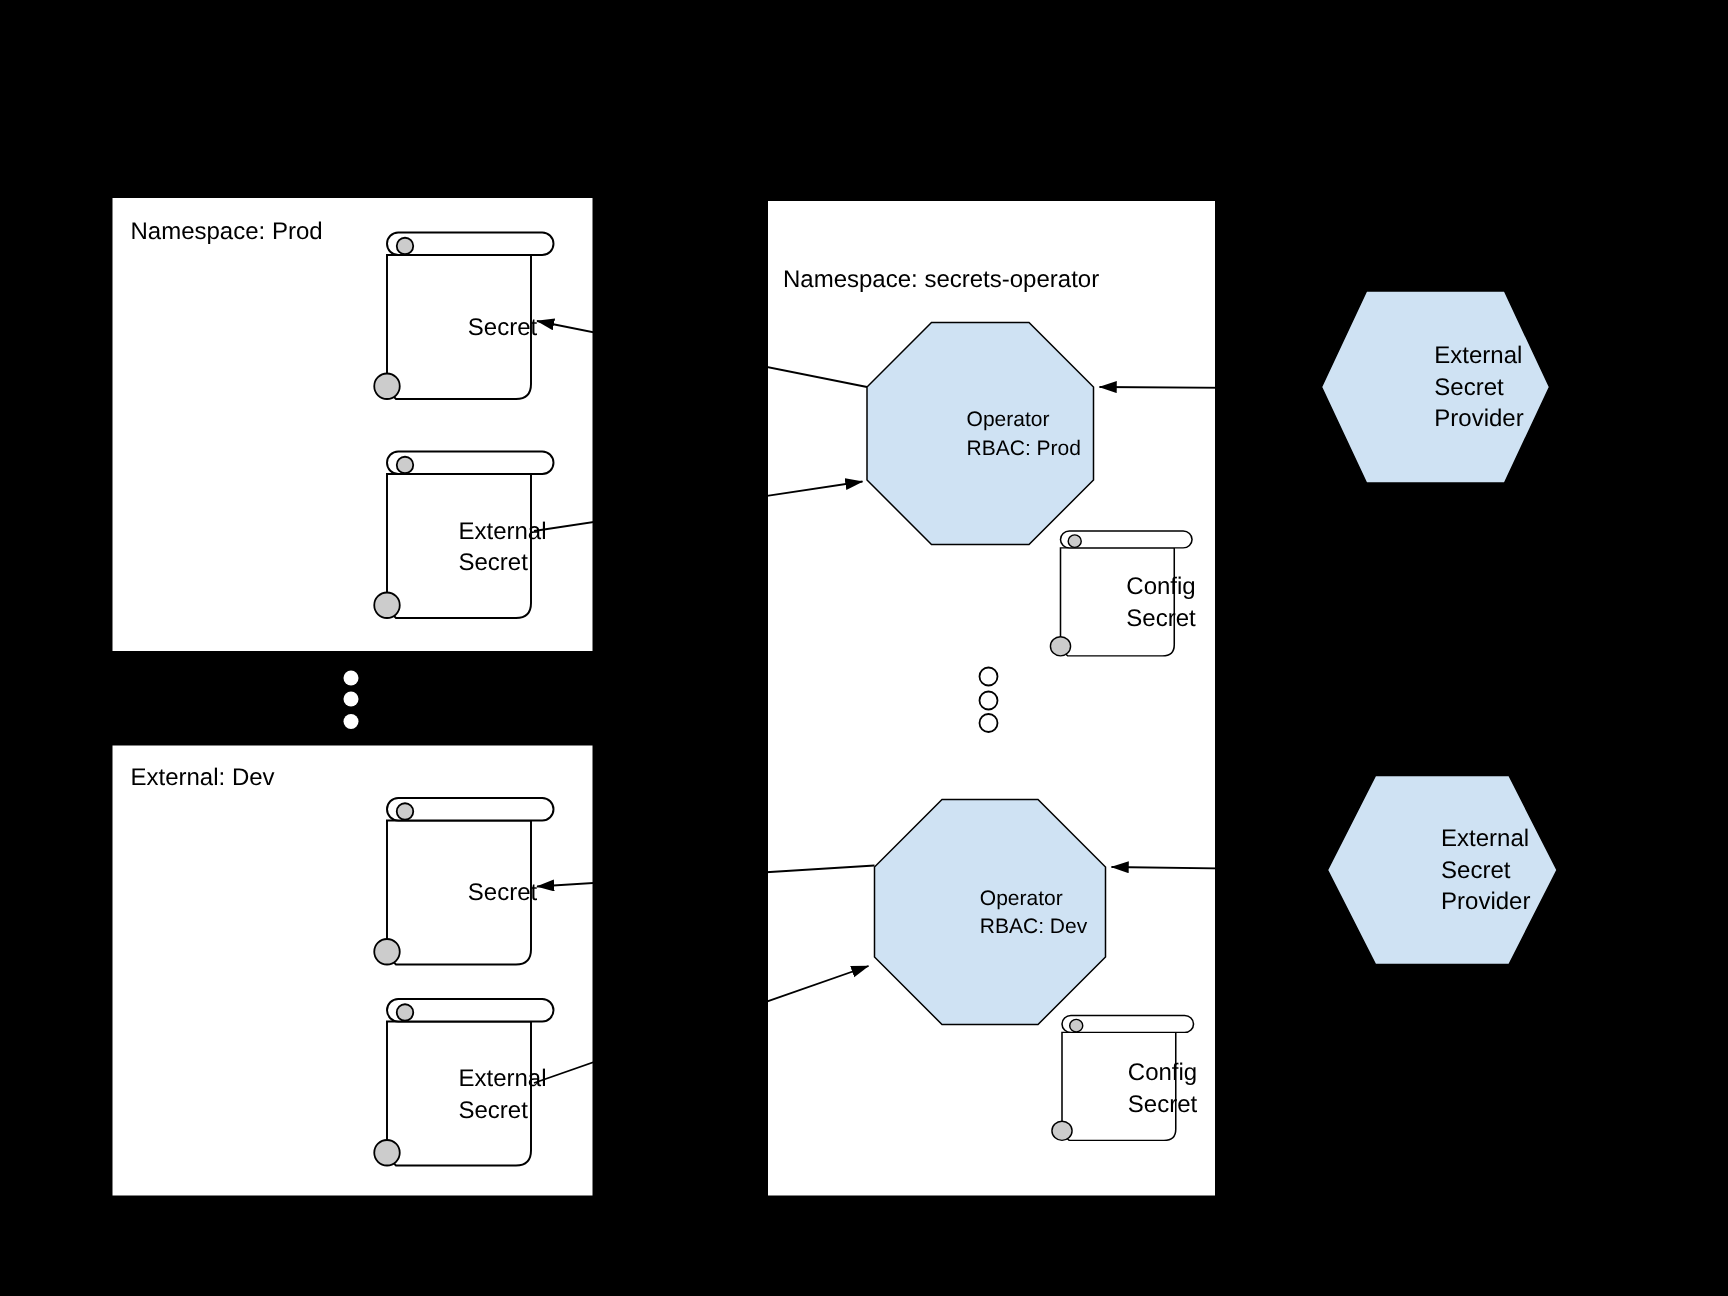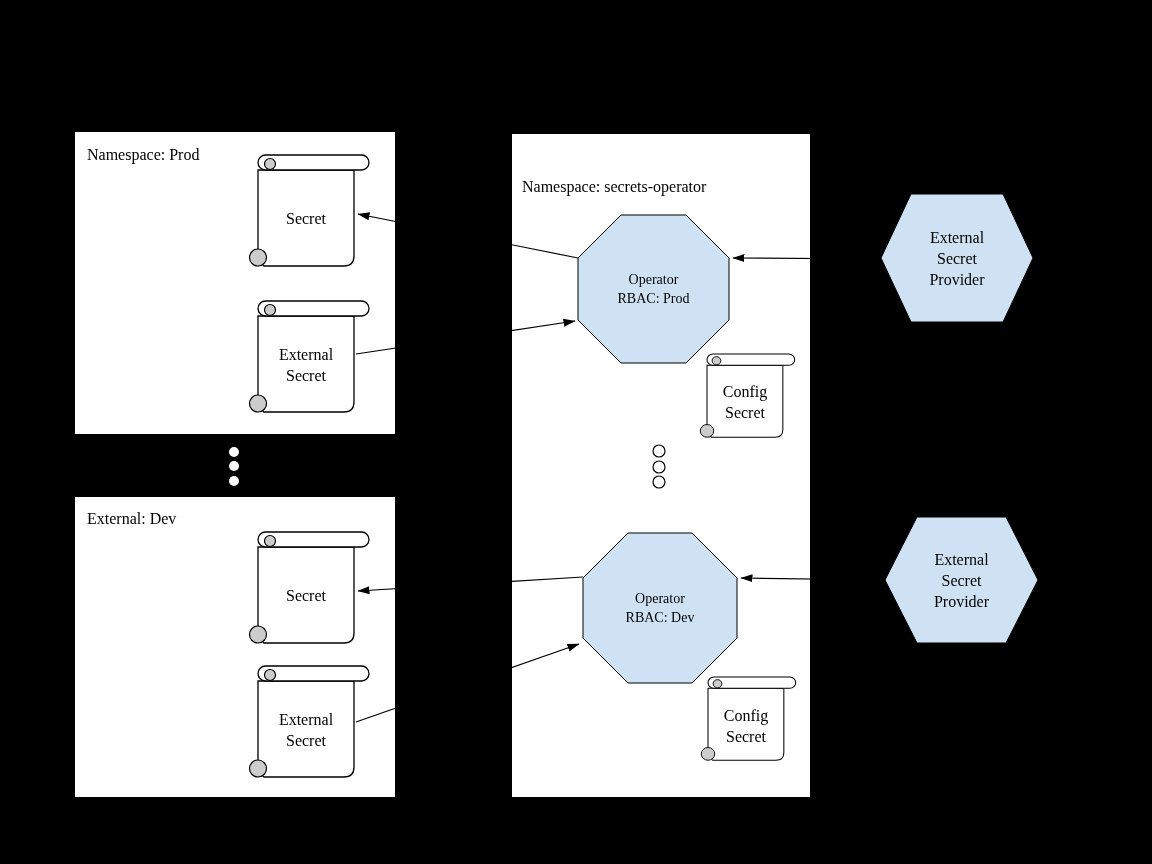--- a/index.html
+++ b/index.html
@@ -2,21 +2,21 @@
 <html style="--bg: #000000; --ns-bg: #ffffff; --node-fill: #cfe2f3; --stroke: #000000; --curl: #cccccc; --text: #000000;"><head>
 <meta charset="utf-8">
 <style>
   html, body { margin: 0; padding: 0; background: #000; }
   .stage {
     position: relative;
     width: 1152px;
     height: 860px;
     background: var(--bg, #000);
     overflow: hidden;
-    font-family: Liberation Serif, serif;
+    font-family: Liberation Sans, sans-serif;
   }
   .stage svg { position: absolute; left: 0; top: 0; }
 
   .ns-box   { fill: var(--ns-bg, #fff); }
   .node     { fill: var(--node-fill, #cfe2f3); stroke: var(--stroke, #000); stroke-width: 1; }
   .shape    { fill: var(--ns-bg, #fff); stroke: var(--stroke, #000); stroke-width: 1.3; }
   .curl     { fill: var(--curl, #ccc); stroke: var(--stroke, #000); stroke-width: 1.2; }
   .edge     { stroke: var(--stroke, #000); stroke-width: 1.2; fill: none; }
   .dot-open { fill: #fff; stroke: var(--stroke, #000); stroke-width: 1.2; }
   .dot-solid{ fill: #fff; }
@@ -26,21 +26,21 @@
     position: absolute;
     color: var(--text, #000);
     font-size: 16px;
     line-height: 21px;
     white-space: pre-line;
   }
   .label.center {
     display: flex;
     align-items: center;
     justify-content: center;
-    text-align: center;
+    padding-left: 29px;
   }
   .label.op { font-size: 14px; line-height: 19px; }
 </style>
 </head>
 <body>
 
 <div class="stage">
 
   <svg width="1152" height="864" viewBox="0 0 1152 864">
     <defs>

